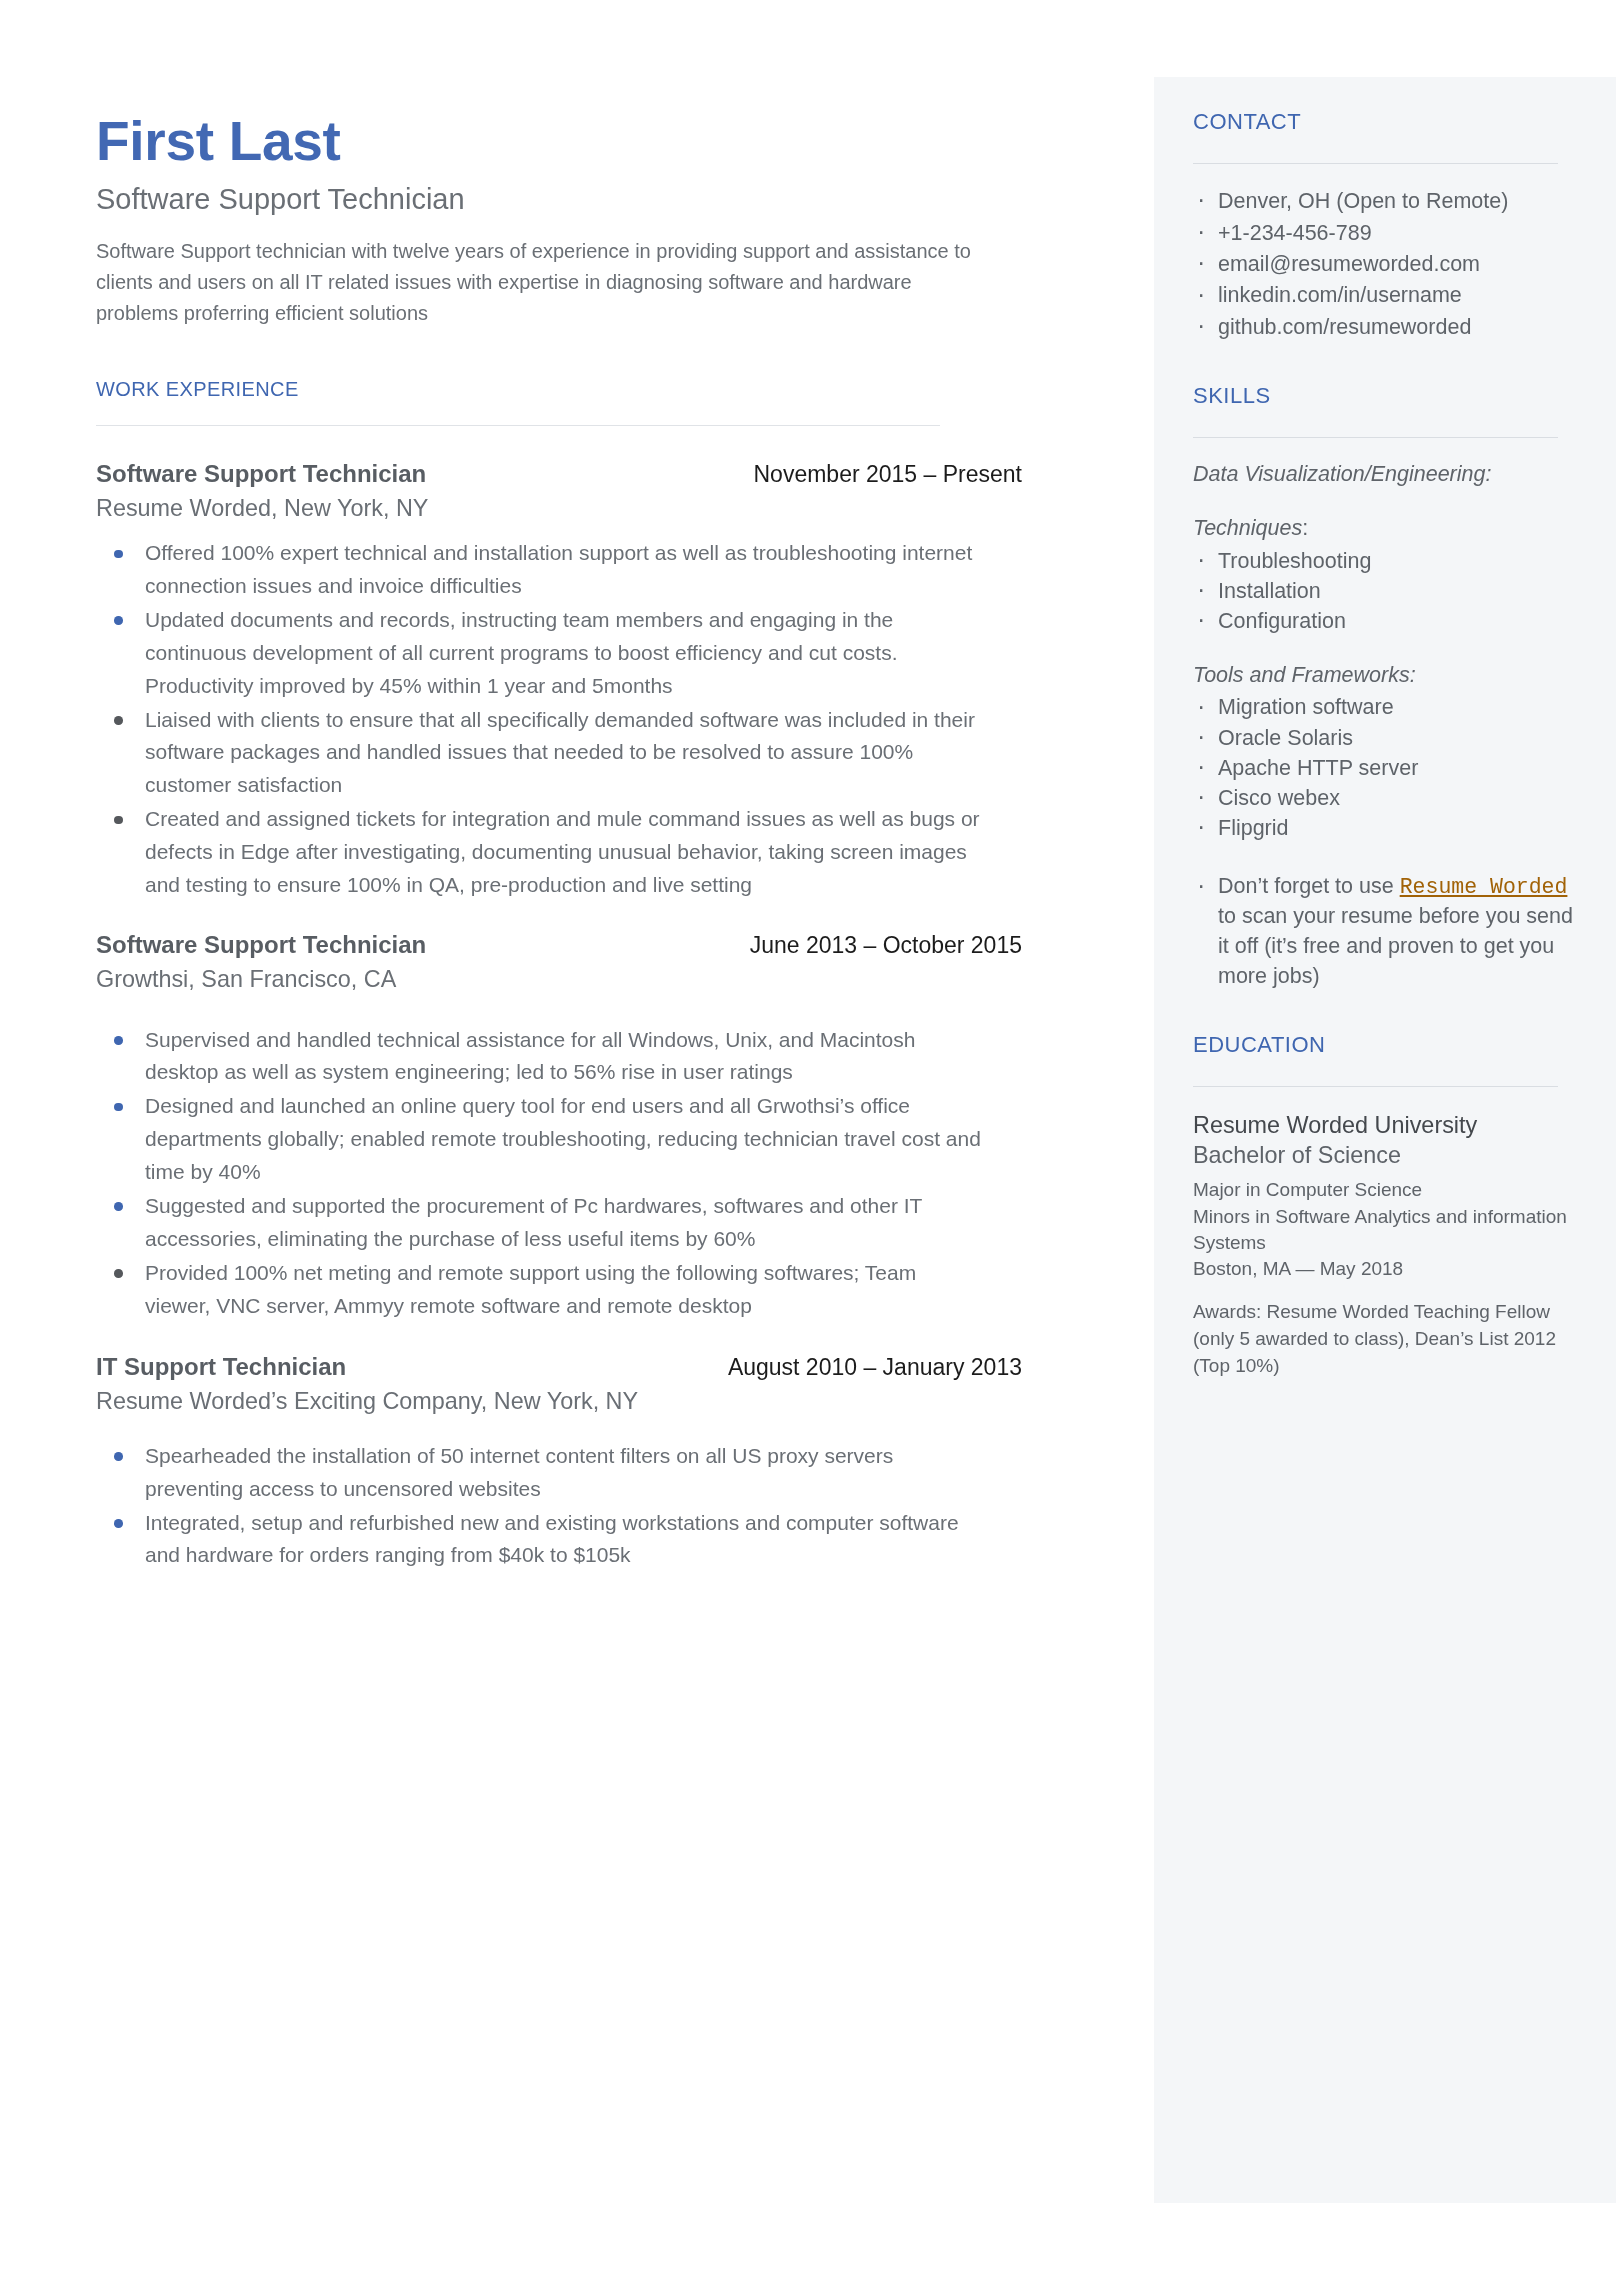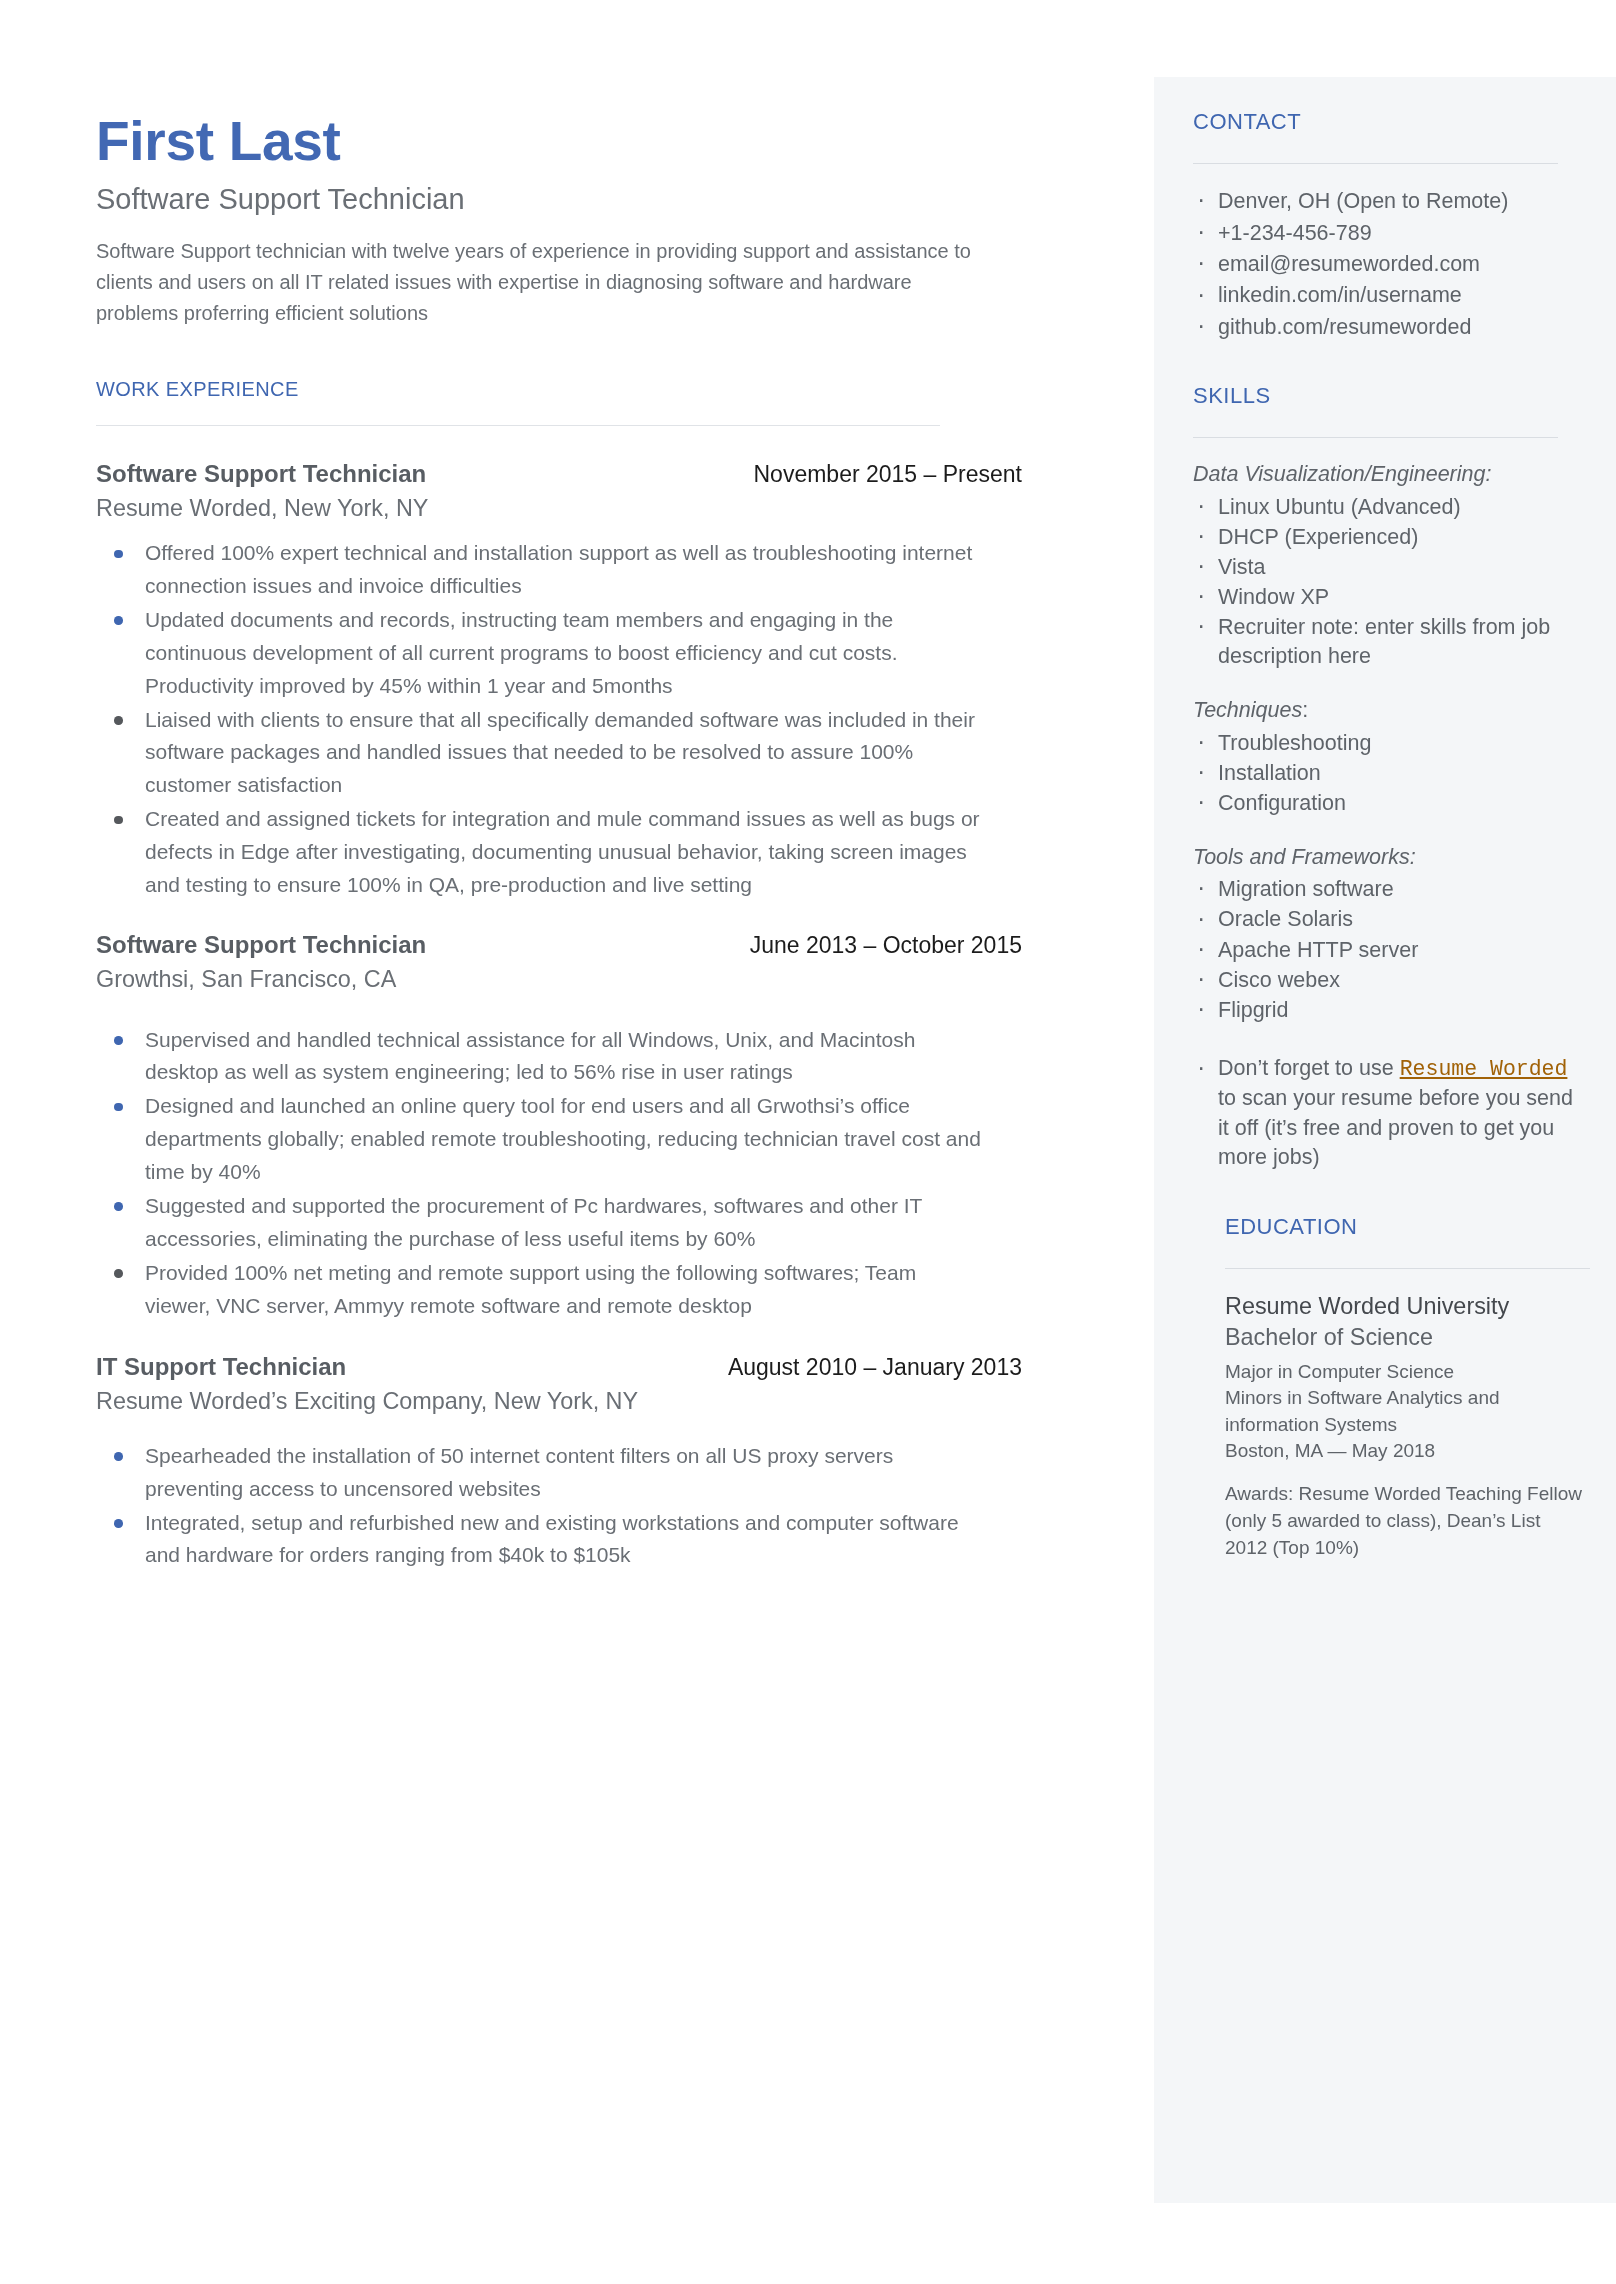--- a/index.html
+++ b/index.html
@@ -252,27 +252,20 @@
           <li>github.com/resumeworded</li>
         </ul>
       </div>
 
       <div class="side-section" style="margin-top:42px;">
         <div class="side-heading">SKILLS</div>
         <div class="side-rule"></div>
 
         <div class="skill-group">
           <div class="skill-group-label">Data Visualization/Engineering:</div>
-          <ul class="side-list tight">
-            <li>Linux Ubuntu (Advanced)</li>
-            <li>DHCP (Experienced)</li>
-            <li>Vista</li>
-            <li>Window XP</li>
-            <li>Recruiter note: enter skills from job description here</li>
-          </ul>
         </div>
 
         <div class="skill-group">
           <div class="skill-group-label"><span>Techniques</span><span class="plain">:</span></div>
           <ul class="side-list tight">
             <li>Troubleshooting</li>
             <li>Installation</li>
             <li>Configuration</li>
           </ul>
         </div>
@@ -284,21 +277,21 @@
             <li>Oracle Solaris</li>
             <li>Apache HTTP server</li>
             <li>Cisco webex</li>
             <li>Flipgrid</li>
           </ul>
         </div>
 
         <div class="promo-item" style="margin-top:29px;"><span>Don’t forget to use </span><a class="promo-link" href="#">Resume Worded</a><span> to scan your resume before you send it off (it’s free and proven to get you more jobs)</span></div>
       </div>
 
-      <div class="side-section" style="margin-top:42px;margin-left:32px;">
+      <div class="side-section" style="margin-top:42px;">
         <div class="side-heading">EDUCATION</div>
         <div class="side-rule"></div>
         <div class="edu-school">Resume Worded University</div>
         <div class="edu-degree">Bachelor of Science</div>
         <div class="edu-line">Major in Computer Science</div>
         <div class="edu-line">Minors in Software Analytics and information Systems</div>
         <div class="edu-line">Boston, MA — May 2018</div>
         <div class="edu-awards">Awards: Resume Worded Teaching Fellow (only 5 awarded to class), Dean’s List 2012 (Top 10%)</div>
       </div>
 

